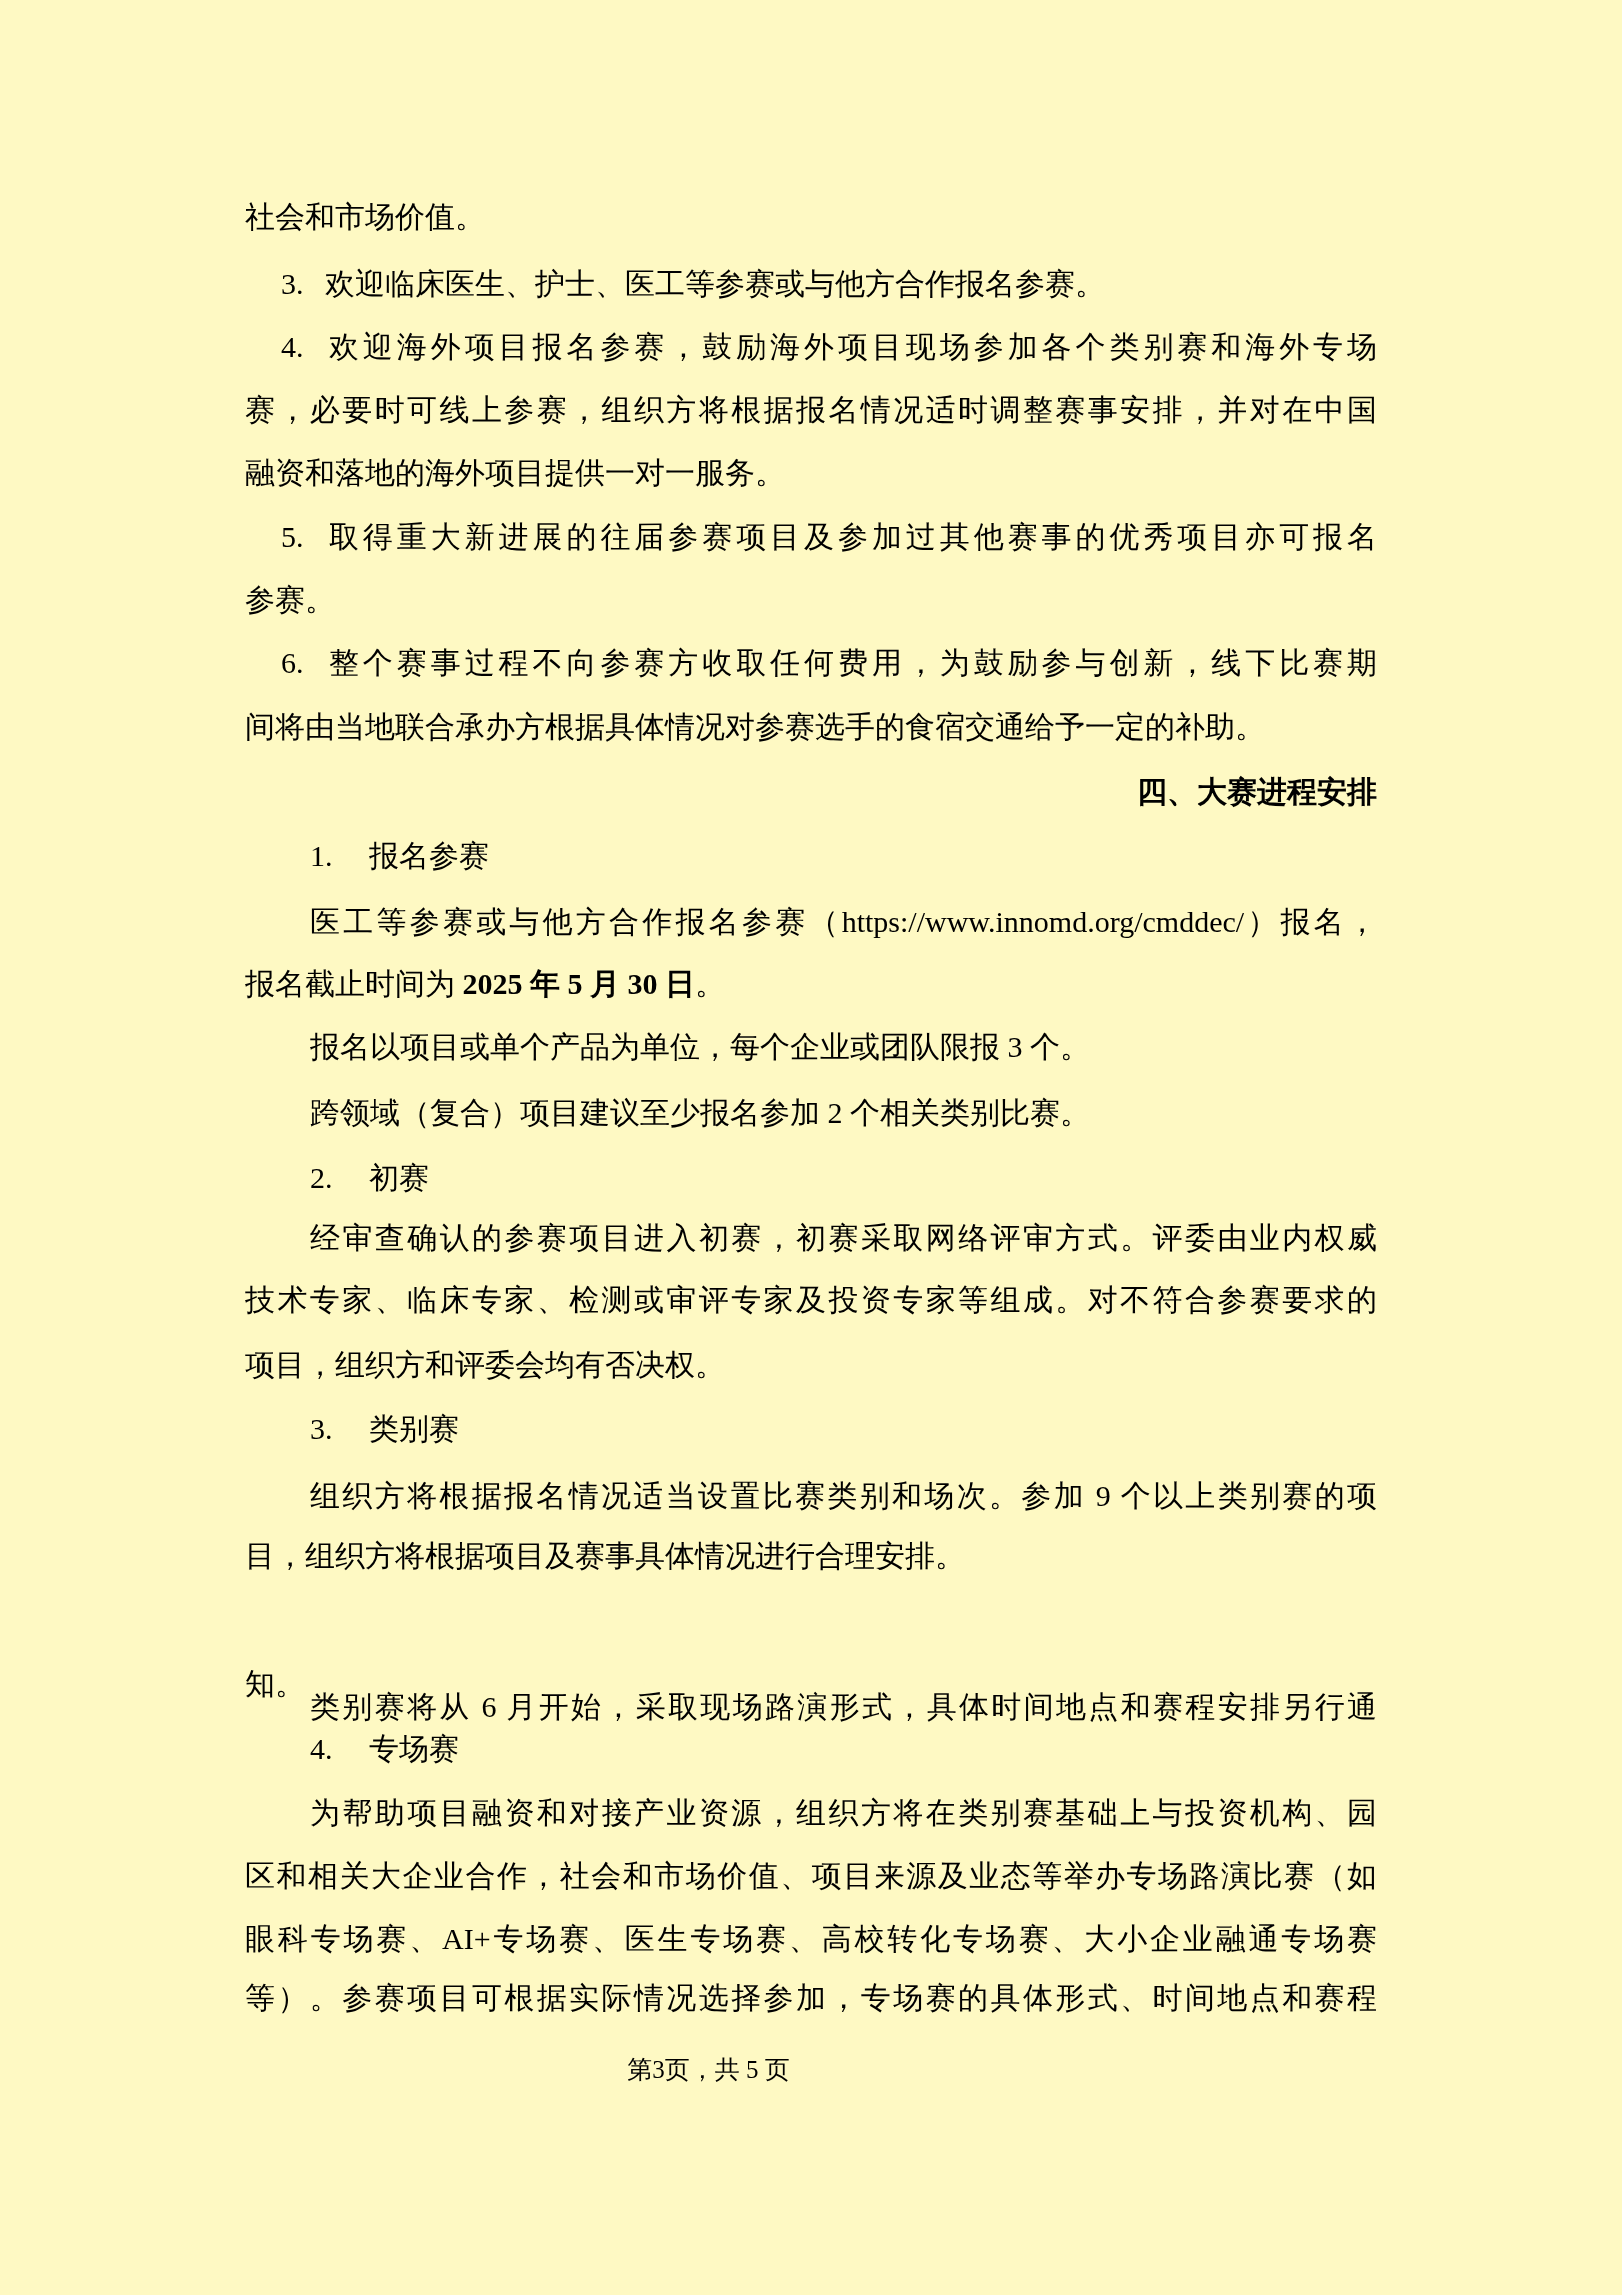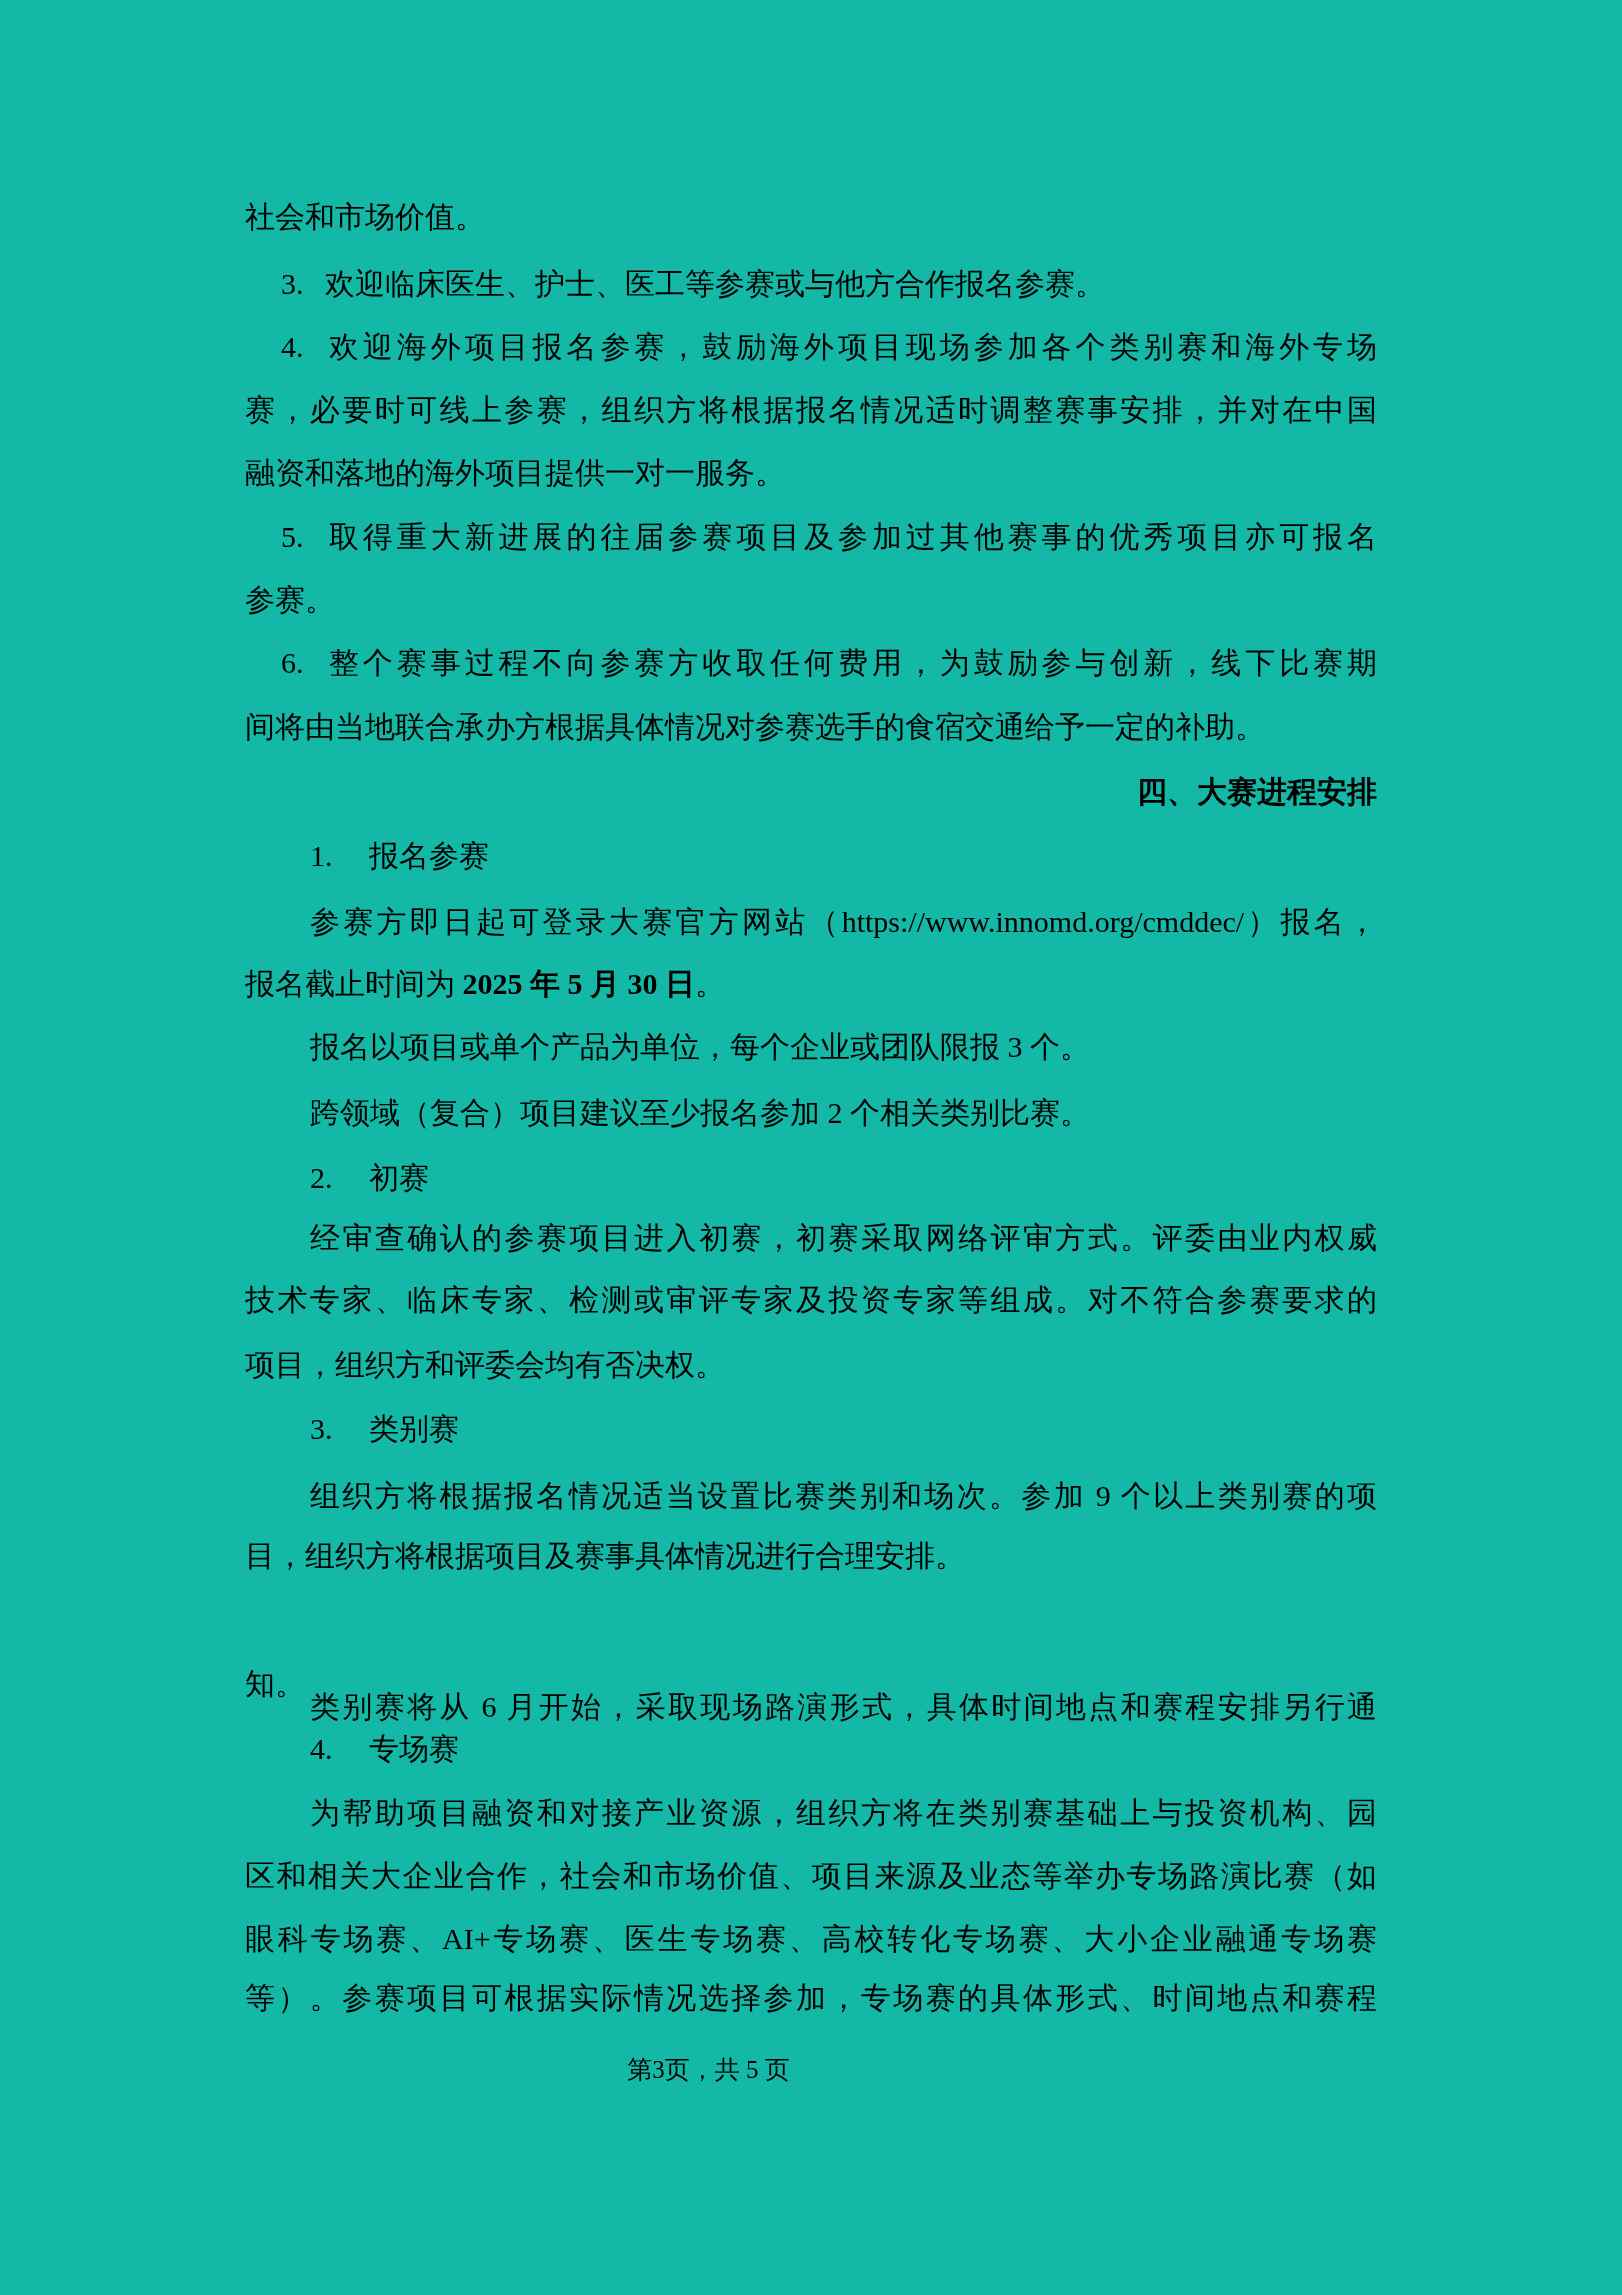--- a/index.html
+++ b/index.html
@@ -1,20 +1,20 @@
 <!DOCTYPE html>
 <html style="font-size:10.5px"><head>
 <meta charset="utf-8">
 <style>
   html, body { margin: 0; padding: 0; background: #ffffff; }
   .page {
     position: relative;
     width: 1623px;
     height: 2295px;
-    background: #14b8a6;
+    background: #fef9c3;
     color: #000000;
     font-family: "Liberation Serif", "DejaVu Serif", serif;
     overflow: hidden;
   }
   .line {
     position: absolute;
     left: 245px;
     width: 1132px;
     box-sizing: border-box;
     font-size: 30px;
@@ -48,21 +48,21 @@
       <div class="line" style="top: 266px; padding-left: 36px;"><span class="num" style="width: 44px;">3.</span><span>欢迎临床医生、护士、医工等参赛或与他方合作报名参赛。</span></div>
       <div class="line j" style="top: 329px; padding-left: 36px;"><span class="num" style="width: 44px;">4.</span><span>欢迎海外项目报名参赛，鼓励海外项目现场参加各个类别赛和海外专场</span></div>
       <div class="line j" style="top: 392px; padding-left: 0px;"><span>赛，必要时可线上参赛，组织方将根据报名情况适时调整赛事安排，并对在中国</span></div>
       <div class="line" style="top: 455px; padding-left: 0px;"><span>融资和落地的海外项目提供一对一服务。</span></div>
       <div class="line j" style="top: 519px; padding-left: 36px;"><span class="num" style="width: 44px;">5.</span><span>取得重大新进展的往届参赛项目及参加过其他赛事的优秀项目亦可报名</span></div>
       <div class="line" style="top: 582px; padding-left: 0px;"><span>参赛。</span></div>
       <div class="line j" style="top: 645px; padding-left: 36px;"><span class="num" style="width: 44px;">6.</span><span>整个赛事过程不向参赛方收取任何费用，为鼓励参与创新，线下比赛期</span></div>
       <div class="line" style="top: 709px; padding-left: 0px;"><span>间将由当地联合承办方根据具体情况对参赛选手的食宿交通给予一定的补助。</span></div>
       <div class="line heading" style="top: 774px; padding-left: 65px;"><span>四、大赛进程安排</span></div>
       <div class="line" style="top: 838px; padding-left: 65px;"><span class="num" style="width: 59px;">1.</span><span>报名参赛</span></div>
-      <div class="line j" style="top: 904px; padding-left: 65px;"><span>参赛方即日起可登录大赛官方网站（https://www.innomd.org/cmddec/）报名，</span></div>
+      <div class="line j" style="top: 904px; padding-left: 65px;"><span>医工等参赛或与他方合作报名参赛（https://www.innomd.org/cmddec/）报名，</span></div>
       <div class="line" style="top: 966px; padding-left: 0px;"><span>报名截止时间为 </span><span class="seg-bold">2025 年 5 月 30 日</span><span>。</span></div>
       <div class="line" style="top: 1029px; padding-left: 65px;"><span>报名以项目或单个产品为单位，每个企业或团队限报 3 个。</span></div>
       <div class="line" style="top: 1095px; padding-left: 65px;"><span>跨领域（复合）项目建议至少报名参加 2 个相关类别比赛。</span></div>
       <div class="line" style="top: 1160px; padding-left: 65px;"><span class="num" style="width: 59px;">2.</span><span>初赛</span></div>
       <div class="line j" style="top: 1220px; padding-left: 65px;"><span>经审查确认的参赛项目进入初赛，初赛采取网络评审方式。评委由业内权威</span></div>
       <div class="line j" style="top: 1282px; padding-left: 0px;"><span>技术专家、临床专家、检测或审评专家及投资专家等组成。对不符合参赛要求的</span></div>
       <div class="line" style="top: 1347px; padding-left: 0px;"><span>项目，组织方和评委会均有否决权。</span></div>
       <div class="line" style="top: 1411px; padding-left: 65px;"><span class="num" style="width: 59px;">3.</span><span>类别赛</span></div>
       <div class="line j" style="top: 1478px; padding-left: 65px;"><span>组织方将根据报名情况适当设置比赛类别和场次。参加 9 个以上类别赛的项</span></div>
       <div class="line" style="top: 1538px; padding-left: 0px;"><span>目，组织方将根据项目及赛事具体情况进行合理安排。</span></div>

